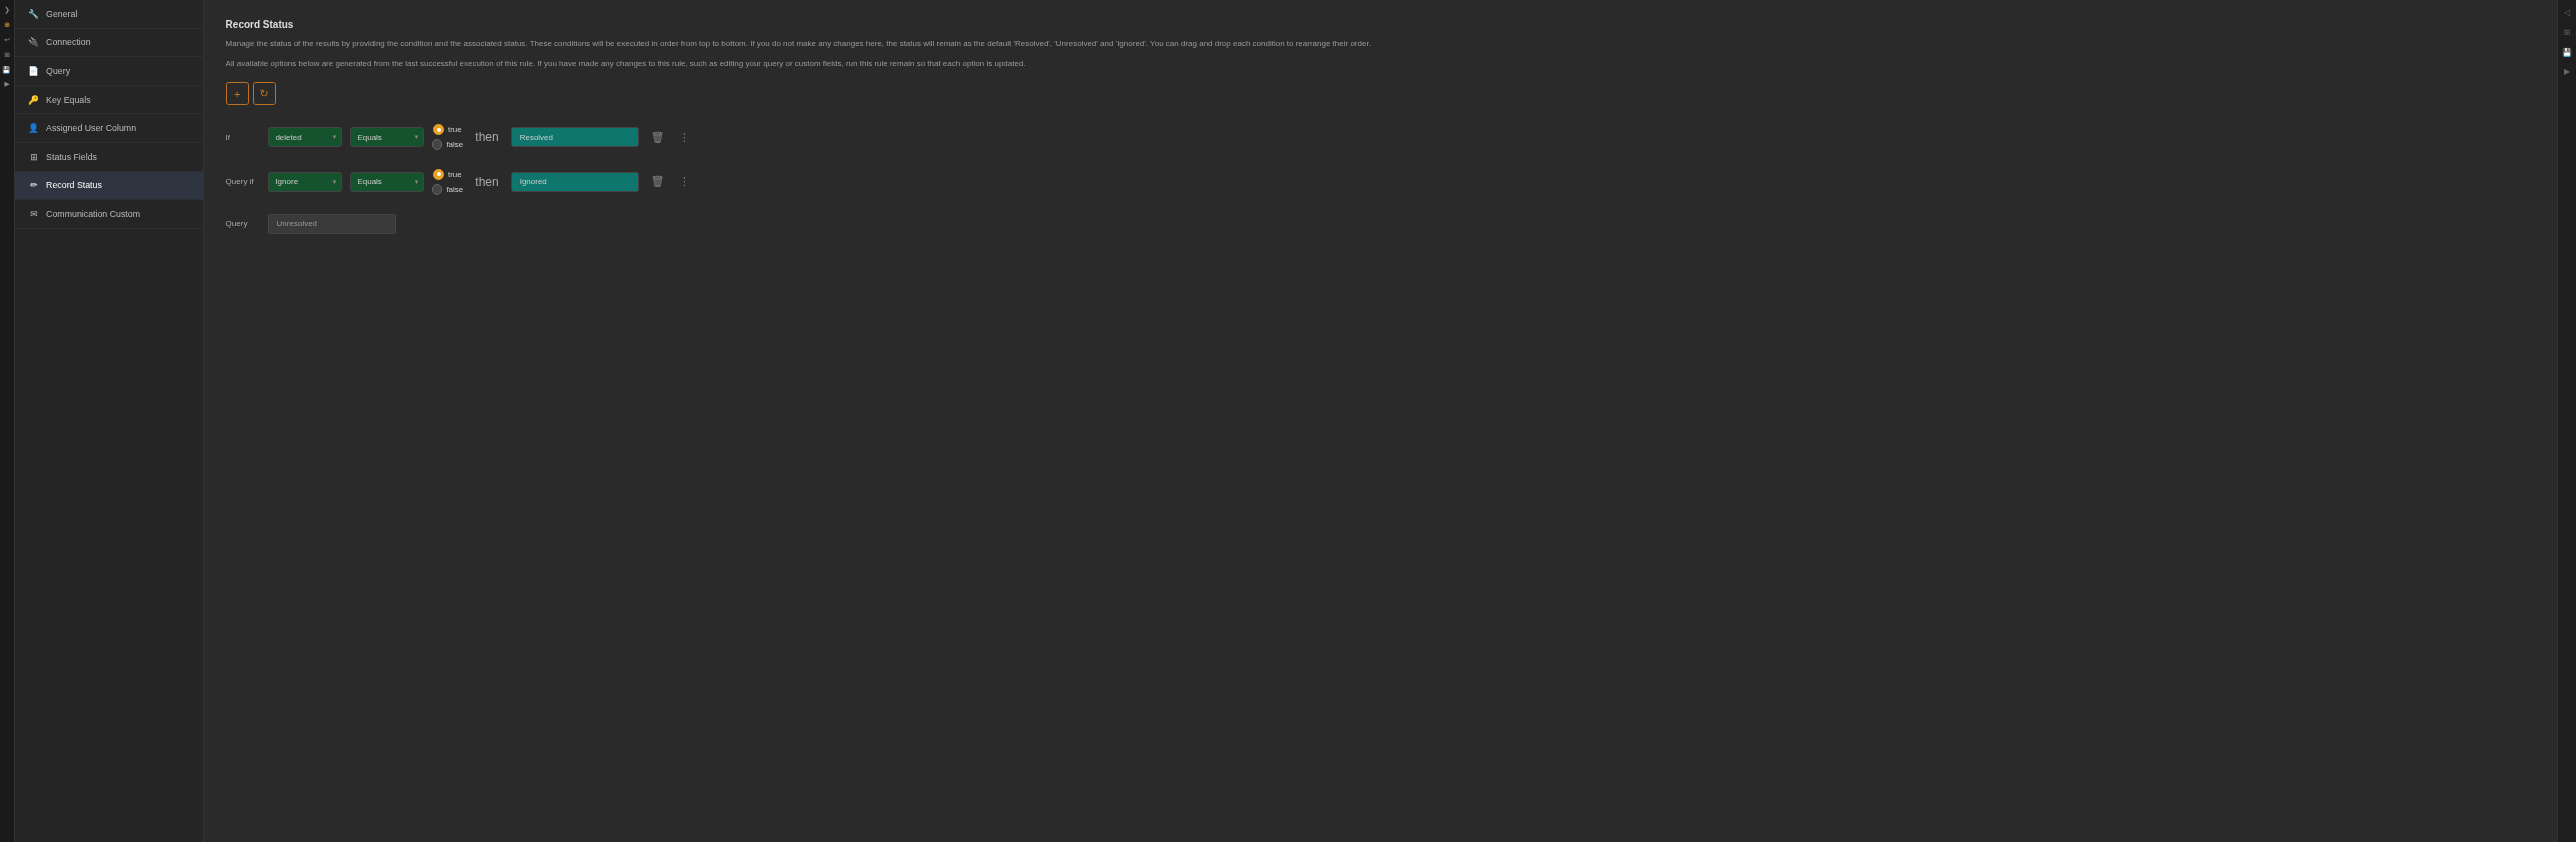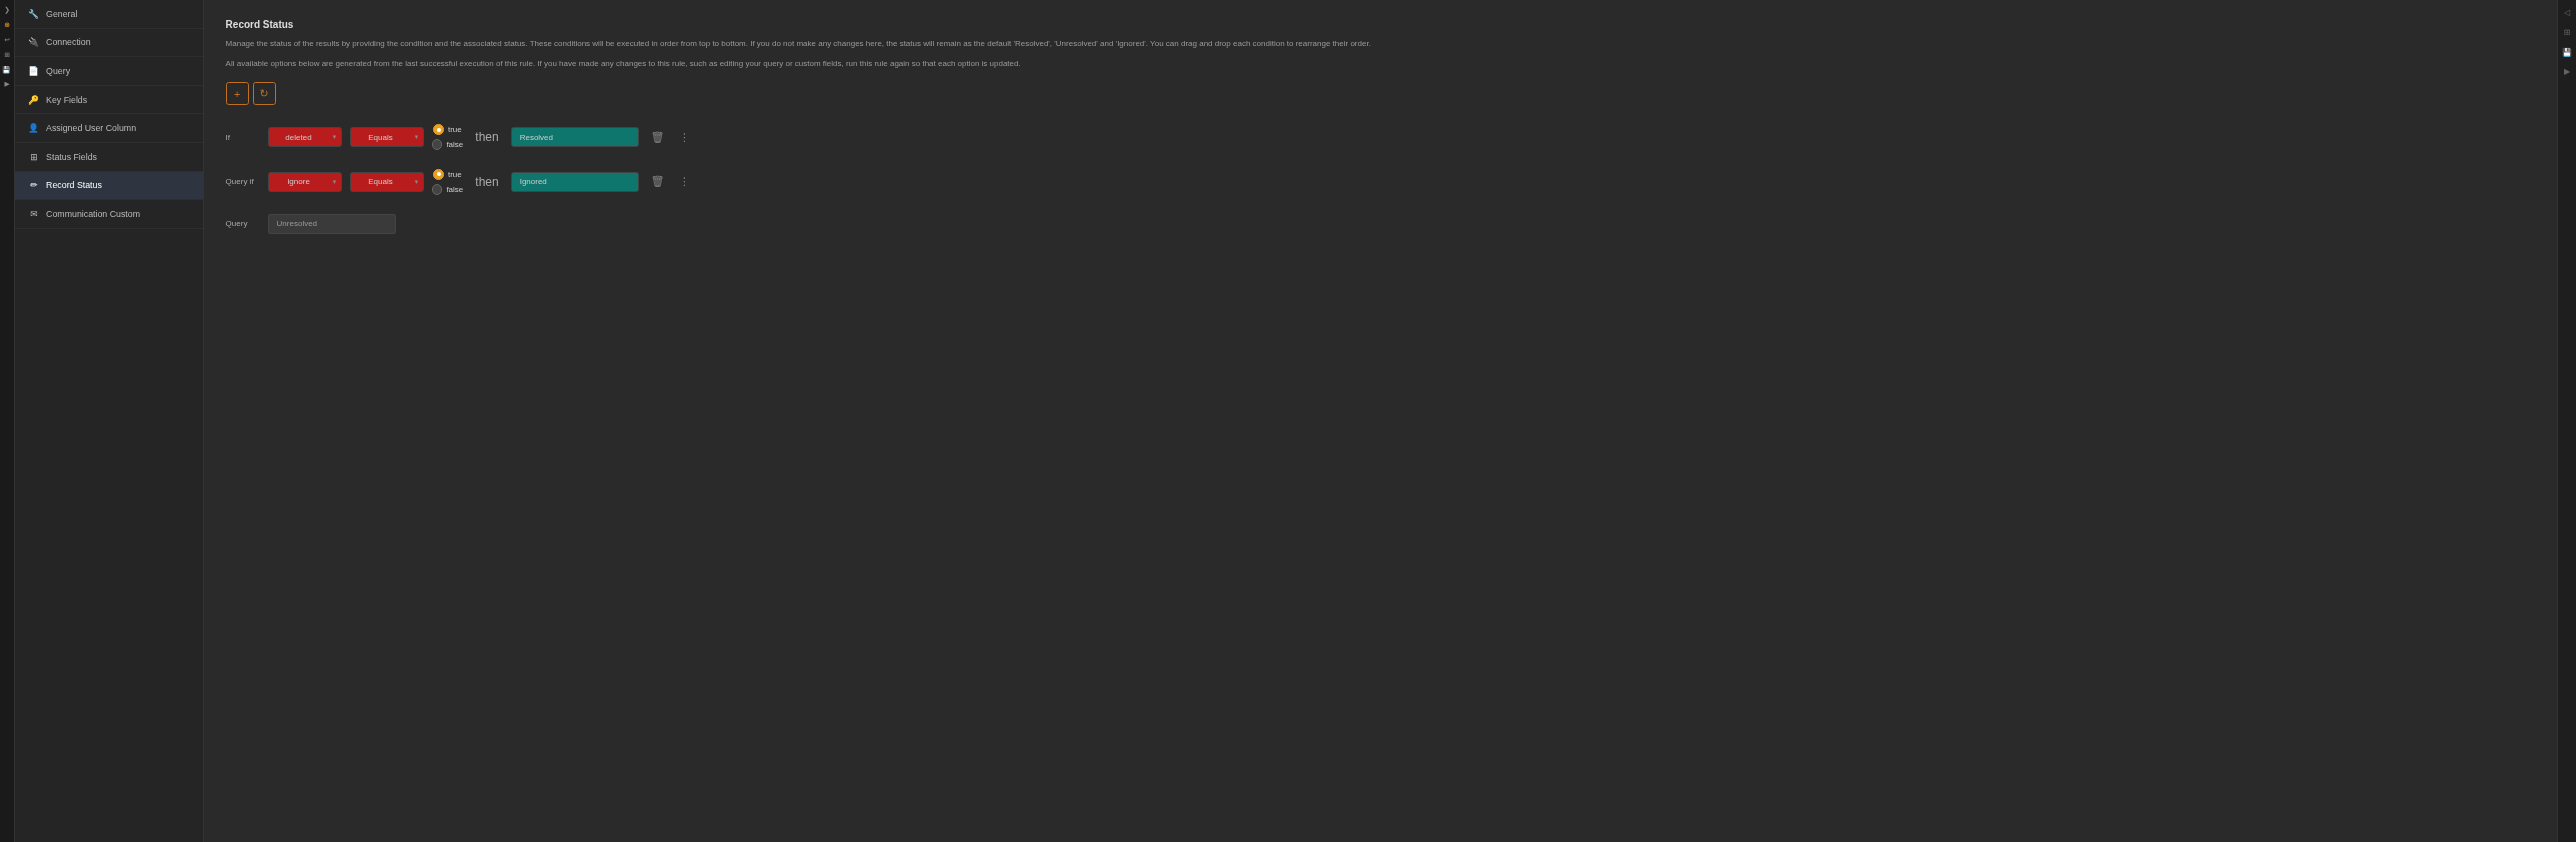--- a/index.html
+++ b/index.html
@@ -135,31 +135,30 @@
       content: '▾';
       position: absolute;
       right: 5.4px;
       top: 50%;
       transform: translateY(-50%);
       color: #888;
       pointer-events: none;
       font-size: 6.8px;
     }
     .select-wrapper select {
-      background: #b91c1c;
+      background: #14532d;
       border: 0.7px solid #444;
       color: #ccc;
       border-radius: 2.7px;
       padding: 4.7px 19px 4.7px 6.8px;
       font-size: 8px;
       cursor: pointer;
       appearance: none;
       -webkit-appearance: none;
       min-width: 74px;
-      text-align: center;
     }
 
     .radio-group {
       display: flex;
       align-items: center;
       gap: 4px;
       flex-direction: column;
     }
     .radio-option {
       display: flex;
@@ -287,21 +286,21 @@
     <div class="sidebar-item">
       <span class="item-icon">🔌</span>
       <span>Connection</span>
     </div>
     <div class="sidebar-item">
       <span class="item-icon">📄</span>
       <span>Query</span>
     </div>
     <div class="sidebar-item">
       <span class="item-icon">🔑</span>
-      <span>Key Fields</span>
+      <span>Key Equals</span>
     </div>
     <div class="sidebar-item">
       <span class="item-icon">👤</span>
       <span>Assigned User Column</span>
     </div>
     <div class="sidebar-item">
       <span class="item-icon">⊞</span>
       <span>Status Fields</span>
     </div>
     <div class="sidebar-item active">
@@ -311,21 +310,21 @@
     <div class="sidebar-item">
       <span class="item-icon">✉</span>
       <span>Communication Custom</span>
     </div>
   </nav>
 </div>
 
 <div class="main-content">
   <h2 class="section-title">Record Status</h2>
   <p class="section-description">Manage the status of the results by providing the condition and the associated status. These conditions will be executed in order from top to bottom. If you do not make any changes here, the status will remain as the default 'Resolved', 'Unresolved' and 'Ignored'. You can drag and drop each condition to rearrange their order.</p>
-  <p class="section-description">All available options below are generated from the last successful execution of this rule. If you have made any changes to this rule, such as editing your query or custom fields, run this rule again so that each option is updated.</p>
+  <p class="section-description">All available options below are generated from the last successful execution of this rule. If you have made any changes to this rule, such as editing your query or custom fields, run this rule remain so that each option is updated.</p>
 
   <div class="toolbar">
     <button class="toolbar-btn">+</button>
     <button class="toolbar-btn">↻</button>
   </div>
 
   <div class="condition-row">
     <span class="condition-label">If</span>
     <div class="select-wrapper">
       <select>

